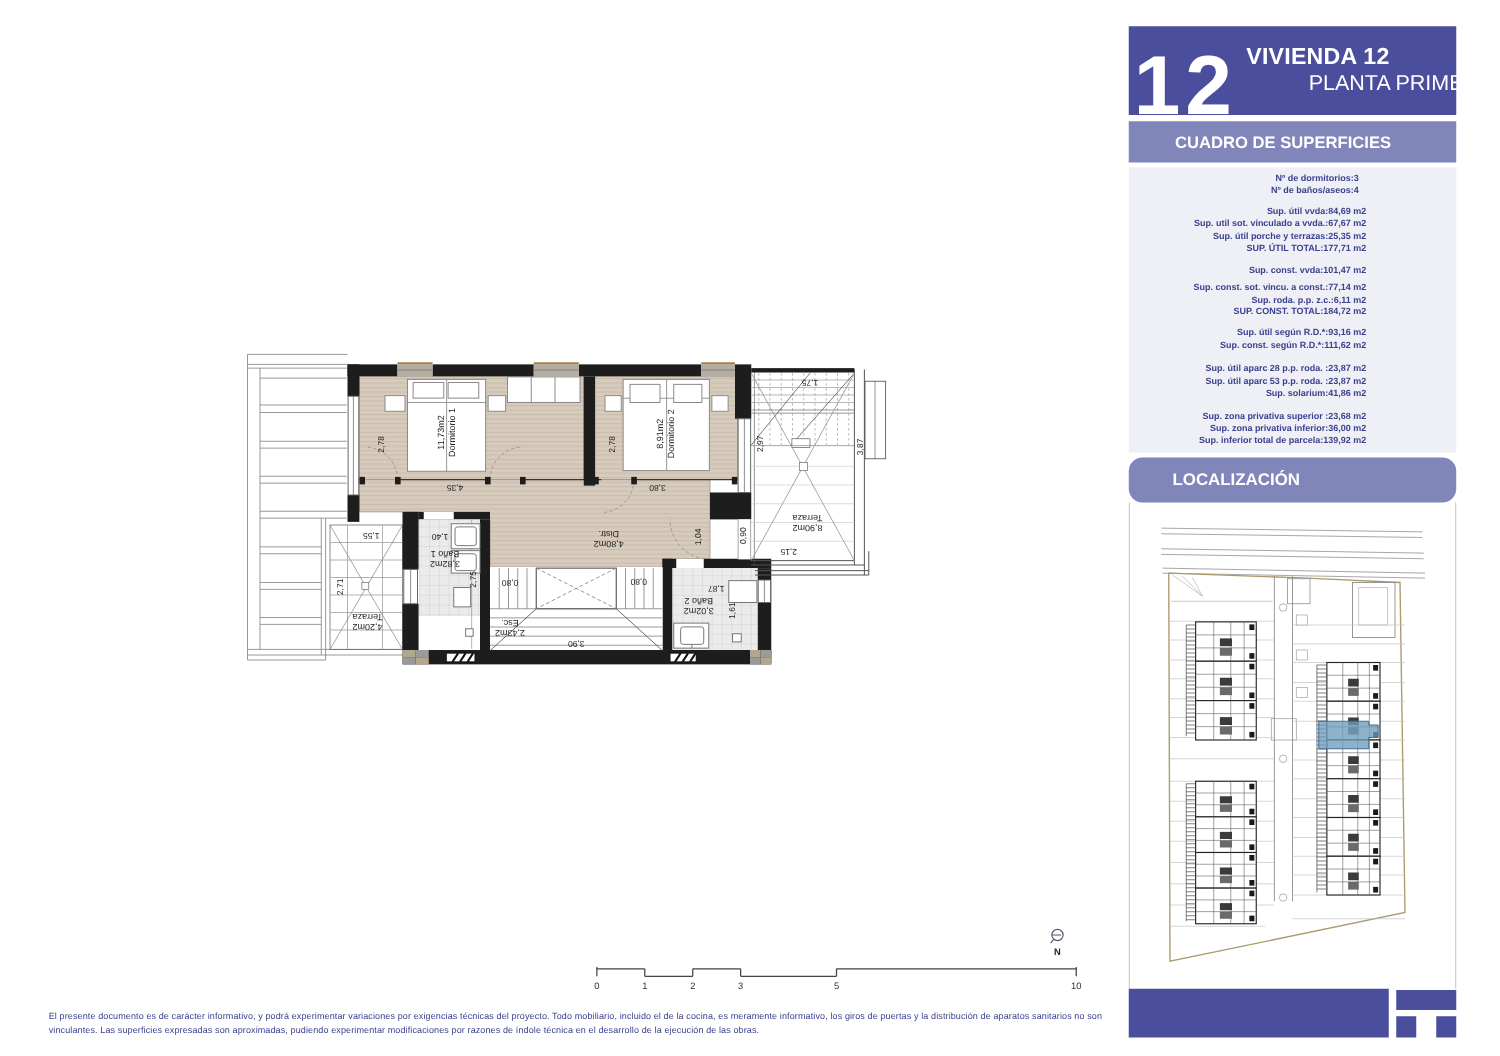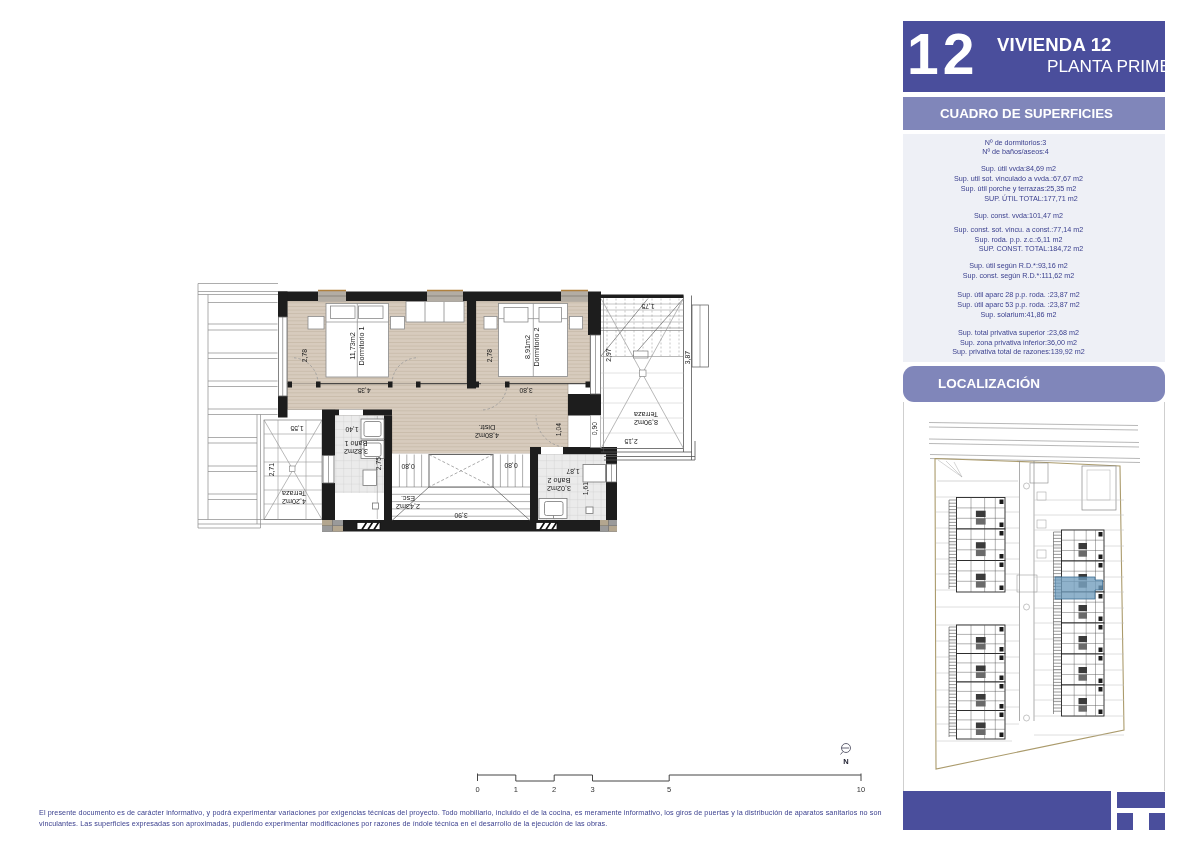--- a/index.html
+++ b/index.html
@@ -1,24 +1,24 @@
 <!DOCTYPE html>
 <html><head>
 <meta charset="utf-8">
 <style>
 html,body{margin:0;padding:0;}
 body{width:1200px;height:845px;position:relative;background:#fff;font-family:"Liberation Sans",sans-serif;overflow:hidden;}
 .abs{position:absolute;}
 #hdr{left:903px;top:21px;width:262px;height:71px;background:#4a4e9c;color:#fff;}
-#hdr .n12{position:absolute;left:4px;top:7px;font-size:57px;line-height:52px;font-weight:bold;letter-spacing:4px;}
+#hdr .n12{position:absolute;left:4px;top:22px;font-size:67px;line-height:52px;font-weight:bold;letter-spacing:4px;}
 #hdr .t1{position:absolute;left:94px;top:13px;font-size:18.5px;font-weight:bold;white-space:nowrap;letter-spacing:0.2px;}
 #hdr .t2{position:absolute;left:104px;top:34.5px;font-size:17.2px;font-weight:normal;white-space:nowrap;margin-left:40px;}
 #bar1{left:903px;top:97px;width:262px;height:33px;background:#8086ba;color:#fff;font-weight:bold;font-size:13.3px;line-height:33px;padding-left:37px;box-sizing:border-box;}
 #tbl{left:903px;top:134px;width:262px;height:228px;background:#eef0f6;color:#3c418f;font-size:7.2px;}
-.row{position:absolute;left:41px;width:149px;display:flex;justify-content:center;white-space:nowrap;}
+.row{position:absolute;left:41px;width:149px;display:flex;justify-content:flex-end;white-space:nowrap;font-weight:bold;}
 .row .v{text-align:right;}
 #bar2{left:903px;top:366px;width:262px;height:36px;background:#8086ba;color:#fff;font-weight:bold;font-size:13.5px;line-height:36px;padding-left:35px;box-sizing:border-box;border-radius:11px;}
 #mapbox{left:903px;top:402px;width:262px;height:389px;border-left:1px solid #cfcfcf;border-right:1px solid #cfcfcf;box-sizing:border-box;}
 .flogo{background:#4a4e9c;}
 #disc{left:39px;top:808px;color:#3c418f;font-size:7.2px;line-height:10.55px;white-space:nowrap;letter-spacing:0.1px;}
 </style>
 </head>
 <body>
 <svg class="abs" style="left:0;top:0" width="1200" height="845" viewBox="0 0 1200 845">
 <defs>
@@ -468,29 +468,29 @@
     </div>
 <div class="row" style="top:165.6px">
       <span>Sup. útil aparc 53 p.p. roda. :</span>
       <span class="v">23,87 m2</span>
     </div>
 <div class="row" style="top:175.5px">
       <span>Sup. solarium:</span>
       <span class="v">41,86 m2</span>
     </div>
 <div class="row" style="top:193.6px">
-      <span>Sup. total privativa superior :</span>
+      <span>Sup. zona privativa superior :</span>
       <span class="v">23,68 m2</span>
     </div>
 <div class="row" style="top:203.5px">
       <span>Sup. zona privativa inferior:</span>
       <span class="v">36,00 m2</span>
     </div>
 <div class="row" style="top:213.3px">
-      <span>Sup. privativa total de razones:</span>
+      <span>Sup. inferior total de parcela:</span>
       <span class="v">139,92 m2</span>
     </div>
 </div>
 <div class="abs" id="bar2">LOCALIZACIÓN</div>
 <div class="abs" id="mapbox"></div>
 <div class="abs flogo" style="left:903px;top:791px;width:208px;height:39px"></div>
 <div class="abs flogo" style="left:1117px;top:792px;width:48px;height:16px"></div>
 <div class="abs flogo" style="left:1117px;top:813px;width:16px;height:17px"></div>
 <div class="abs flogo" style="left:1149px;top:813px;width:16px;height:17px"></div>
 <div class="abs" id="disc">El presente documento es de carácter informativo, y podrá experimentar variaciones por exigencias técnicas del proyecto. Todo mobiliario, incluido el de la cocina, es meramente informativo, los giros de puertas y la distribución de aparatos sanitarios no son<br>vinculantes. Las superficies expresadas son aproximadas, pudiendo experimentar modificaciones por razones de índole técnica en el desarrollo de la ejecución de las obras.</div>

